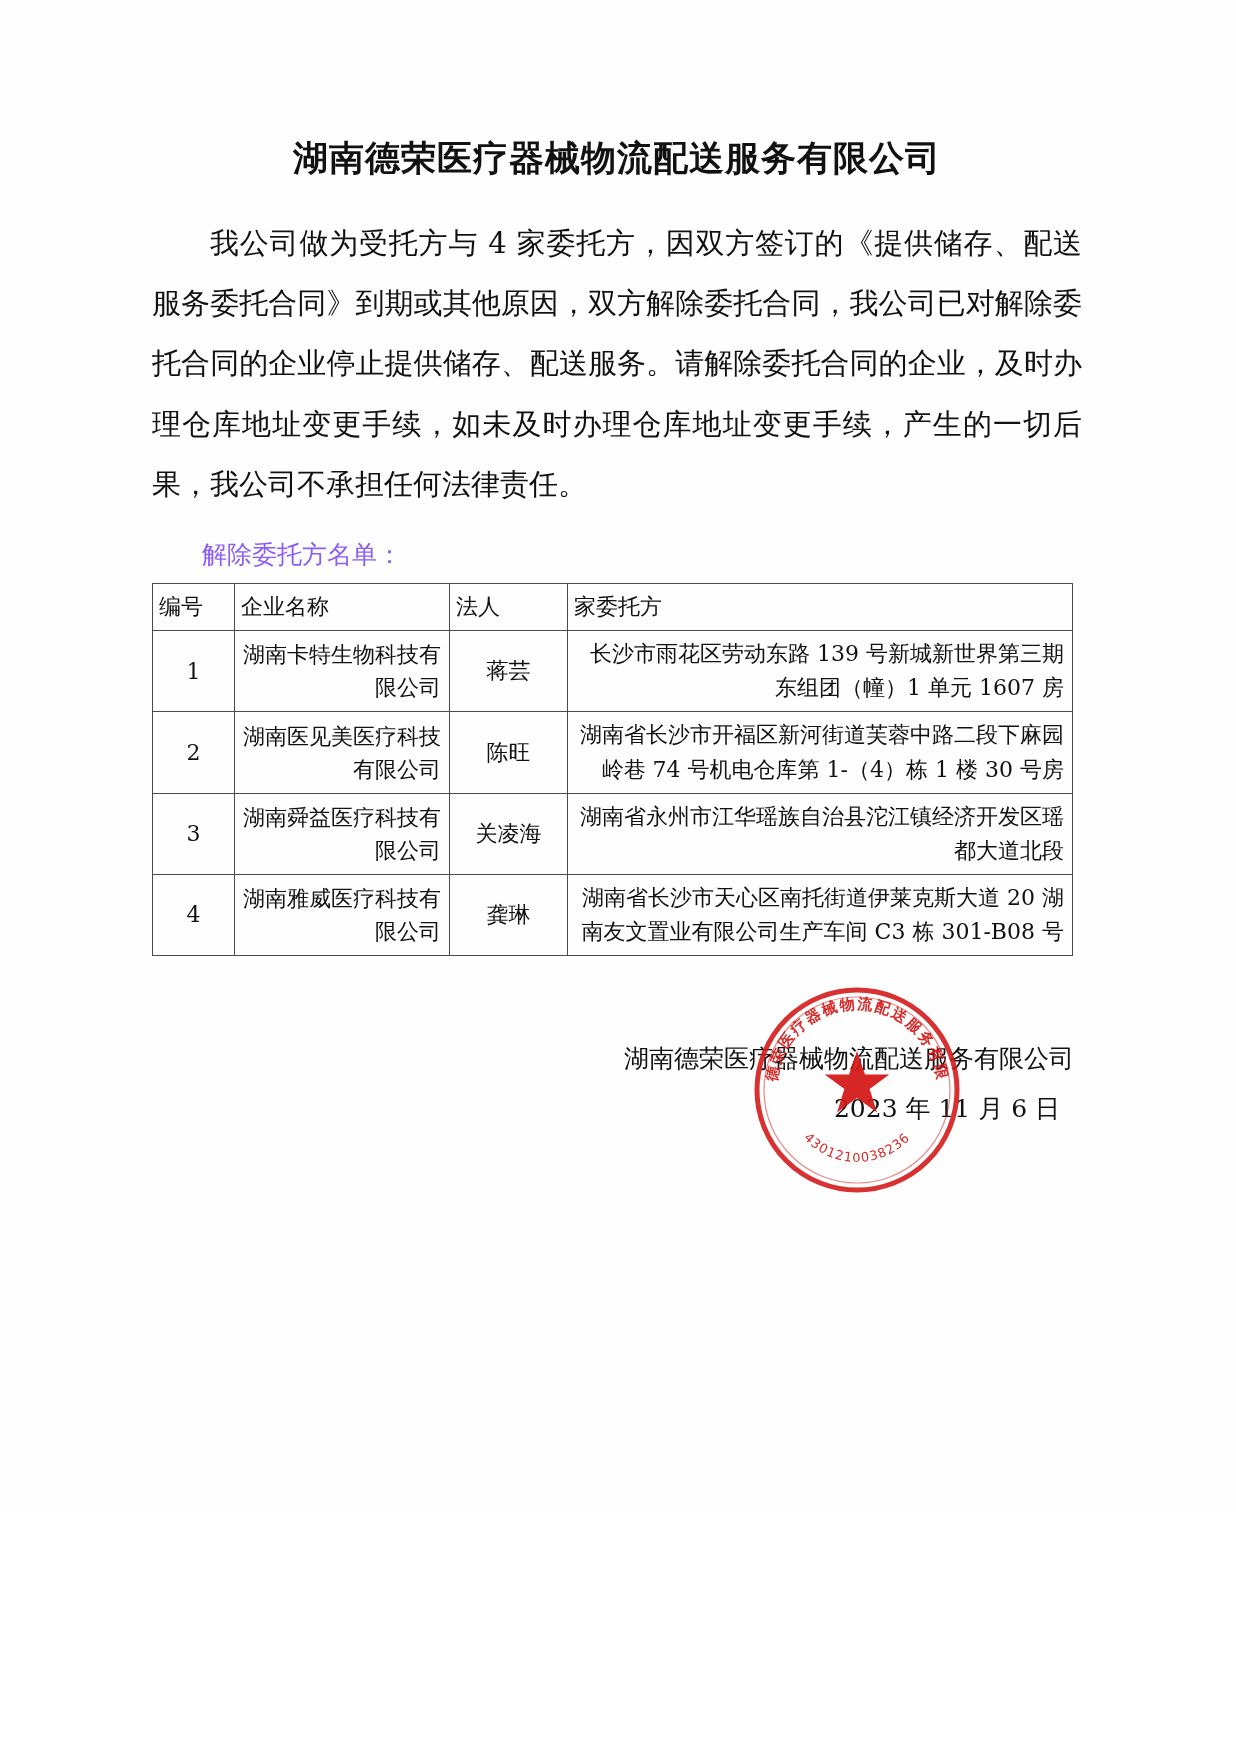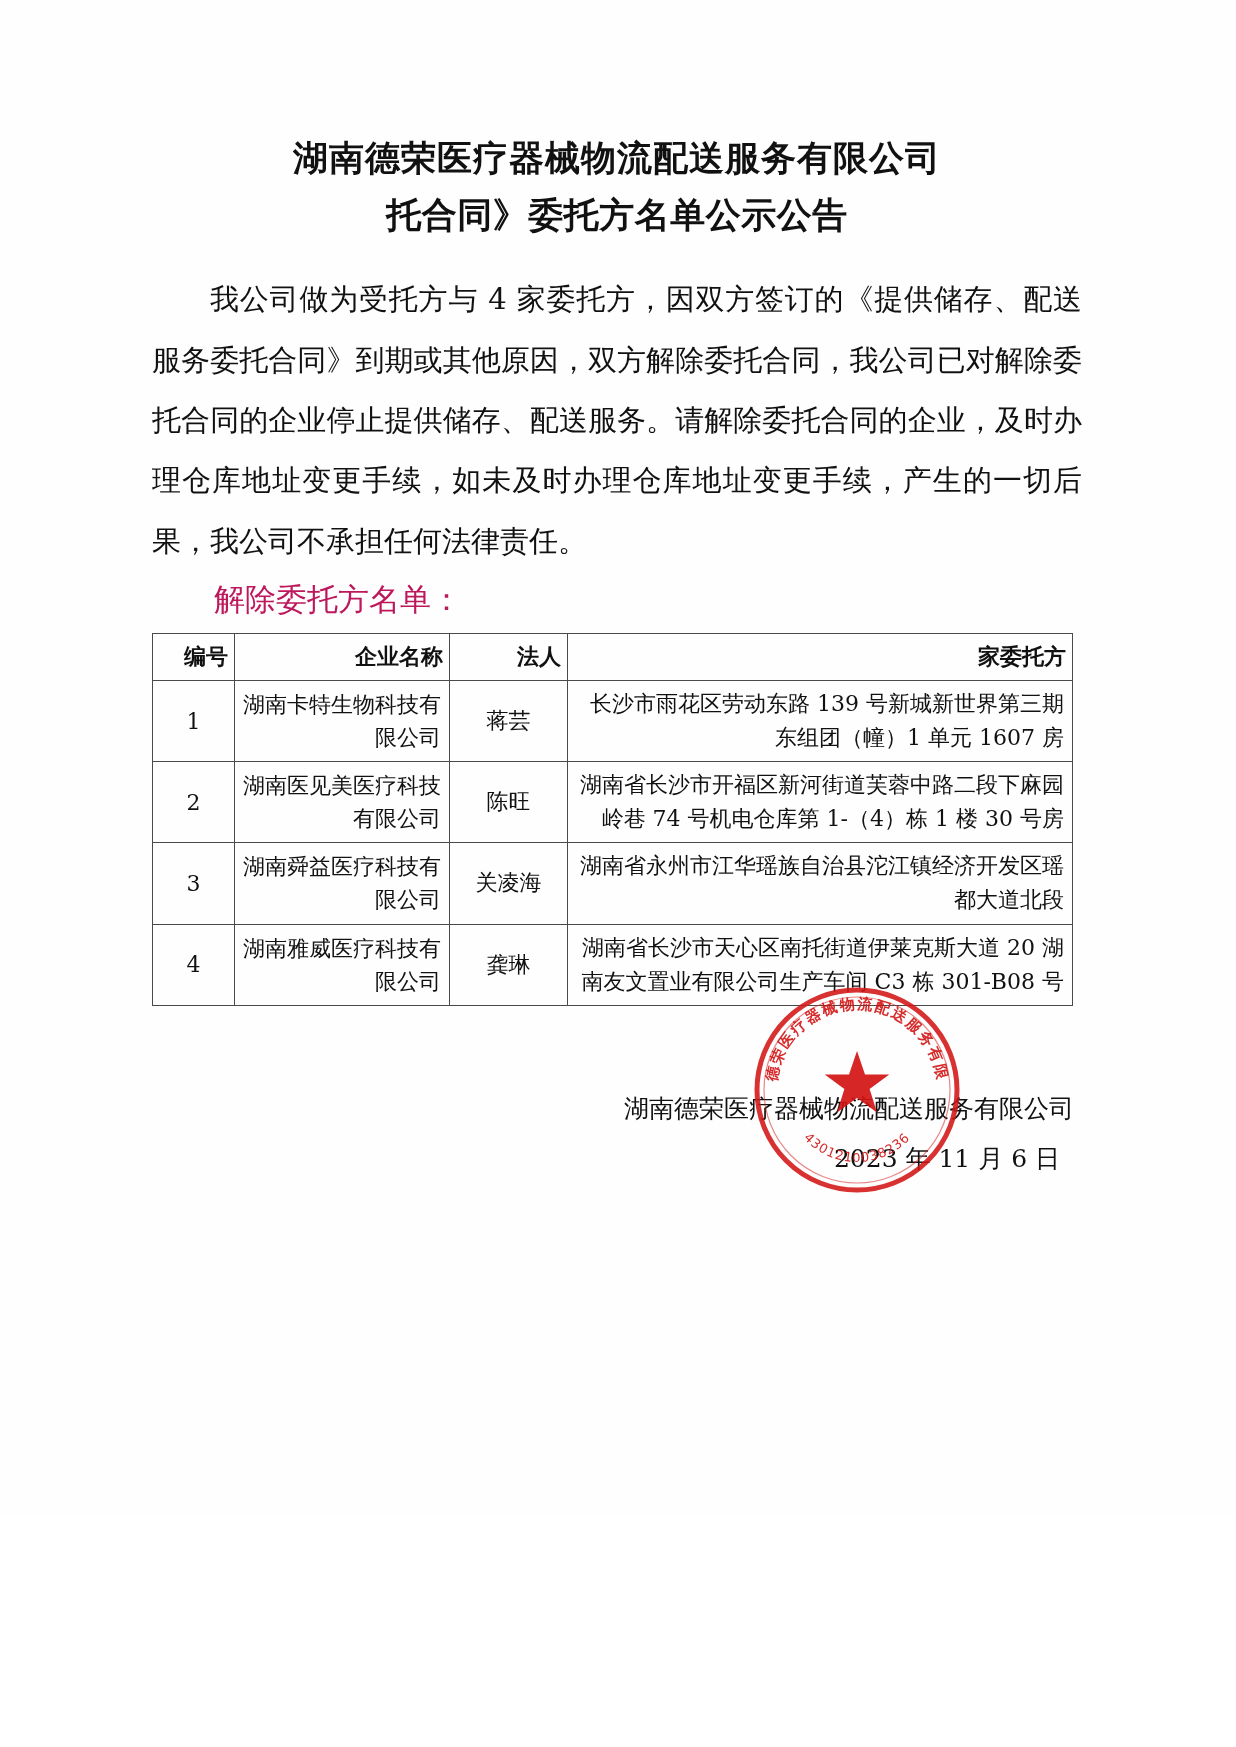--- a/index.html
+++ b/index.html
@@ -50,41 +50,41 @@
     line-height: 2.08;
     text-align: justify;
     text-justify: inter-ideograph;
     color: #111;
   }
   .body-text p {
     margin: 0;
     text-indent: 2em;
   }
   .list-label {
-    margin-top: 8px;
-    font-size: 31px;
+    margin-top: 24px;
+    font-size: 25px;
     text-indent: 2em;
-    color: #be185d;
+    color: #8b5cf6;
   }
   table.roster {
     margin-top: 12px;
     border-collapse: collapse;
     width: 920px;
     table-layout: fixed;
     font-size: 22px;
     color: #111;
   }
   table.roster th, table.roster td {
     border: 1px solid #4a4a4a;
     padding: 6px 8px;
     vertical-align: middle;
   }
   table.roster th {
-    text-align: right;
-    font-weight: bold;
+    text-align: left;
+    font-weight: normal;
     padding: 8px 6px;
   }
   col.c-no { width: 82px; }
   col.c-name { width: 215px; }
   col.c-rep { width: 118px; }
   col.c-addr { width: 505px; }
   td.no, td.rep {
     text-align: center;
   }
   td.name {
@@ -131,21 +131,20 @@
   }
 </style>
 </head>
 <body>
 
 <div class="page">
   <div class="content">
 
     <div class="doc-title">
       <span class="line title-line-1">湖南德荣医疗器械物流配送服务有限公司</span>
-      <span class="line title-line-3">托合同》委托方名单公示公告</span>
     </div>
 
     <div class="body-text">
       <p>我公司做为受托方与 4 家委托方，因双方签订的《提供储存、配送服务委托合同》到期或其他原因，双方解除委托合同，我公司已对解除委托合同的企业停止提供储存、配送服务。请解除委托合同的企业，及时办理仓库地址变更手续，如未及时办理仓库地址变更手续，产生的一切后果，我公司不承担任何法律责任。</p>
     </div>
 
     <div class="list-label">解除委托方名单：</div>
 
     <table class="roster">
       <colgroup>

